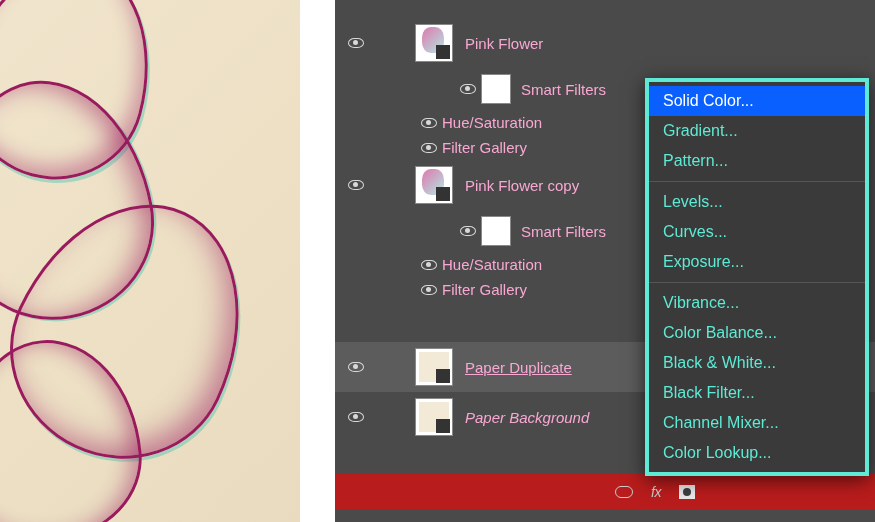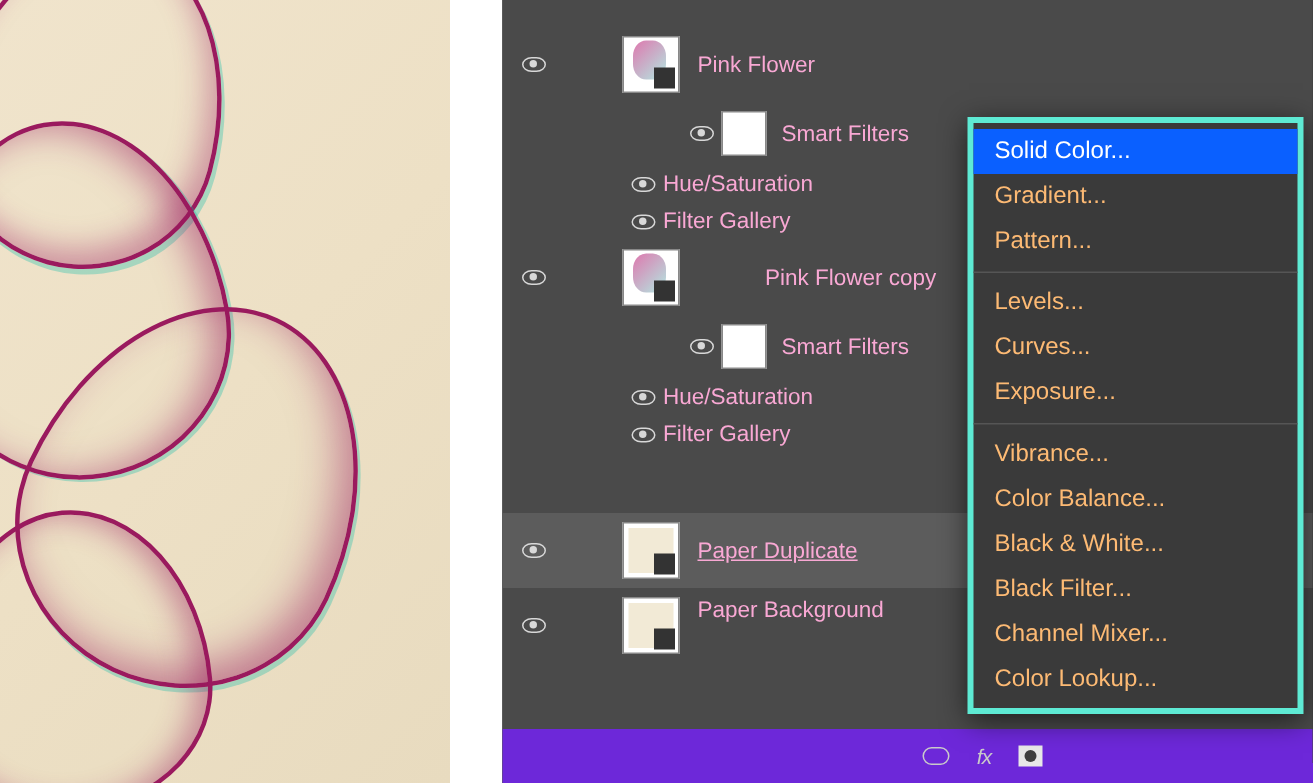--- a/index.html
+++ b/index.html
@@ -24,28 +24,28 @@
   .thumb { width: 38px; height: 38px; margin-right: 12px; position: relative; flex-shrink: 0; }
   .thumb-so { background: #fff; border: 1px solid #888; position: relative; }
   .thumb-so::after { content: ''; position: absolute; bottom: 2px; right: 2px; width: 14px; height: 14px; background: #333; }
   .thumb-so.flower::before { content: ''; position: absolute; top: 2px; left: 6px; width: 22px; height: 26px; background: linear-gradient(135deg, rgba(200,30,120,0.6), rgba(0,180,160,0.3)); border-radius: 40%; }
   .thumb-so.paper::before { content: ''; position: absolute; top: 3px; left: 3px; right: 3px; bottom: 3px; background: #f2ead6; }
   .mask-thumb { width: 30px; height: 30px; background: #fff; border: 1px solid #888; margin-right: 10px; flex-shrink: 0; }
   .layer-name { color: #f9a8d4; }
   .layer-name.underline { text-decoration: underline; }
   .filter-line { display: flex; align-items: center; padding: 4px 0 4px 0; }
   .filter-line .vis { width: 26px; }
-  .bottom-bar { position: absolute; bottom: 0; left: 0; right: 0; height: 36px; background: #6d28d9; display: flex; justify-content: flex-end; align-items: center; padding-right: 180px; gap: 18px; color: #cacaca; }
+  .bottom-bar { position: absolute; bottom: 12px; left: 0; right: 0; height: 36px; background: #b91c1c; display: flex; justify-content: flex-end; align-items: center; padding-right: 180px; gap: 18px; color: #cacaca; }
   .link-icon { width: 18px; height: 12px; border: 1.5px solid #cacaca; border-radius: 6px; position: relative; }
   .fx-txt { font-style: italic; font-size: 14px; letter-spacing: -0.5px; }
   .mask-ico { width: 16px; height: 14px; background: #e8e8e8; position: relative; }
   .mask-ico::after { content:''; position:absolute; top:3px; left:4px; width:8px; height:8px; border-radius:50%; background:#3f3f3f; }
   
   .context-menu { position: absolute; top: 46px; right: 6px; width: 224px; background: #3a3a3a; border: 4px solid #5eead4; box-shadow: 0 4px 18px rgba(0,0,0,0.6); z-index: 50; padding: 4px 0; margin-top: 32px; }
-  .menu-item { padding: 6px 14px; color: #fdba74; font-size: 16px; cursor: default; }
+  .menu-item { padding: 6px 14px; color: #5eead4; font-size: 16px; cursor: default; }
   .menu-item.highlight { background: #0a60ff; color: #fff; }
   .menu-sep { height: 1px; background: #555; margin: 5px 0; }
 </style>
 </head>
 <body>
 
 <div class="canvas-area">
   <div class="artwork">
     <div class="petal p1"></div>
     <div class="petal p2"></div>
@@ -90,21 +90,21 @@
             <div class="eye"></div>
           </div>
         <span class="layer-name">Filter Gallery</span>
       </div>
     </div>
 
     <div class="layer-row">
       <div class="vis">
           <div class="eye"></div>
         </div>
-      <div class="indent0" style="display:flex;align-items:center;gap:45px;">
+      <div class="indent0" style="display:flex;align-items:center;">
         <div class="thumb thumb-so flower"></div>
         <span class="layer-name">Pink Flower copy</span>
       </div>
     </div>
     <div class="layer-row">
       <div class="vis"></div>
       <div class="indent1" style="display:flex;align-items:center;">
         <div class="vis">
             <div class="eye"></div>
           </div>
@@ -136,21 +136,21 @@
       <div class="indent0" style="display:flex;align-items:center;">
         <div class="thumb thumb-so paper"></div>
         <span class="layer-name underline">Paper Duplicate</span>
       </div>
     </div>
 
     <div class="layer-row">
       <div class="vis">
           <div class="eye"></div>
         </div>
-      <div class="indent0" style="display:flex;align-items:flex-start;">
+      <div class="indent0" style="display:flex;align-items:center;font-style:italic;">
         <div class="thumb thumb-so paper"></div>
         <span class="layer-name">Paper Background</span>
       </div>
     </div>
 
     <div class="bottom-bar">
       <div class="link-icon"></div>
       <span class="fx-txt">fx</span>
       <div class="mask-ico"></div>
     </div>

